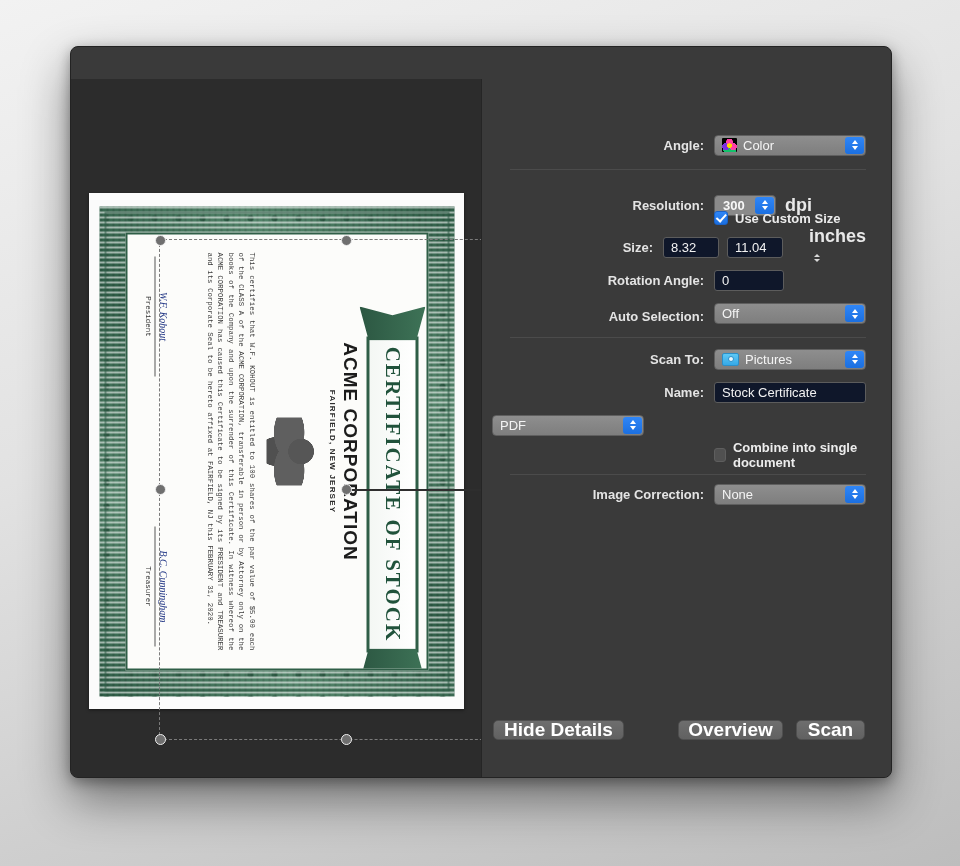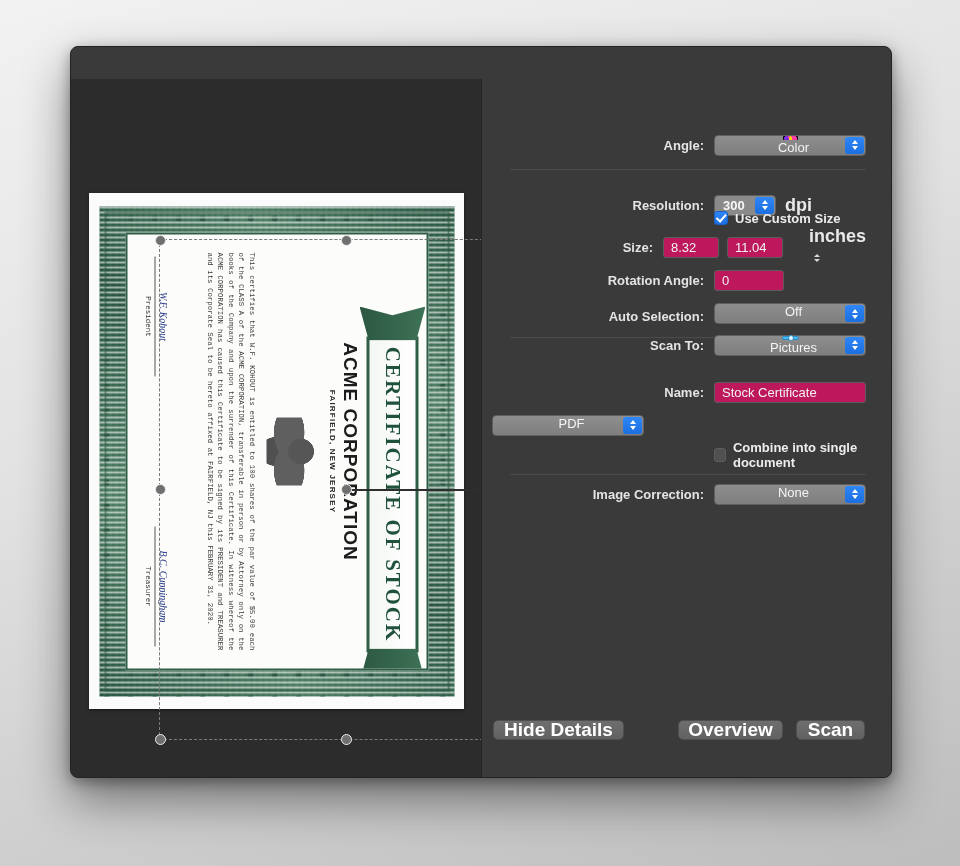--- a/index.html
+++ b/index.html
@@ -286,21 +286,20 @@
     height: 21px;
     background: linear-gradient(180deg, #8e8e8e 0%, #7e7e7e 100%);
     border-radius: 4px;
     border: 0.5px solid #5f5f5f;
     display: flex;
     align-items: center;
     padding-left: 7px;
     color: #f4f4f4;
     font-size: 13px;
     box-sizing: border-box;
-    flex-direction: column;
   }
   .popup-arrow {
     position: absolute;
     right: 1px;
     top: 1px;
     bottom: 1px;
     width: 19px;
     background: linear-gradient(180deg, #2f86f7 0%, #1b6fe0 100%);
     border-radius: 3px;
     display: flex;
@@ -312,21 +311,21 @@
   .chev-up, .chev-dn {
     width: 0; height: 0;
     border-left: 3.5px solid transparent;
     border-right: 3.5px solid transparent;
   }
   .chev-up { border-bottom: 4px solid #ffffff; }
   .chev-dn { border-top: 4px solid #ffffff; }
   
   .field {
     height: 21px;
-    background: #be185d;
+    background: #0f172a;
     border: 0.5px solid #5c5c5c;
     border-radius: 3px;
     display: flex;
     align-items: center;
     padding-left: 7px;
     color: #f2f2f2;
     font-size: 13px;
     box-sizing: border-box;
   }
   
@@ -559,21 +558,21 @@
           <span>Off</span>
           <span class="popup-arrow">
             <i class="chev-up"></i>
               <i class="chev-dn"></i>
           </span>
         </div>
       </div>
 
       <div class="sep" style="top:258px;"></div>
 
-      <div class="row" style="left:0; top:255px; width:384px;">
+      <div class="row" style="left:0; top:269px; width:384px;">
         <div class="label" style="width:222px;">Scan To:</div>
         <div class="popup" style="width:152px; margin-left:10px;">
           <span class="folder-icon"></span>
           <span>Pictures</span>
           <span class="popup-arrow">
             <i class="chev-up"></i>
               <i class="chev-dn"></i>
           </span>
         </div>
       </div>

